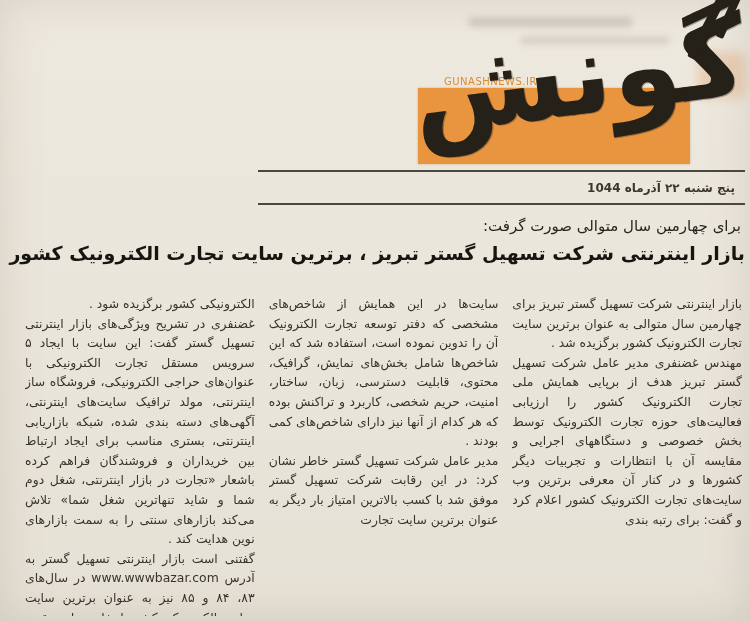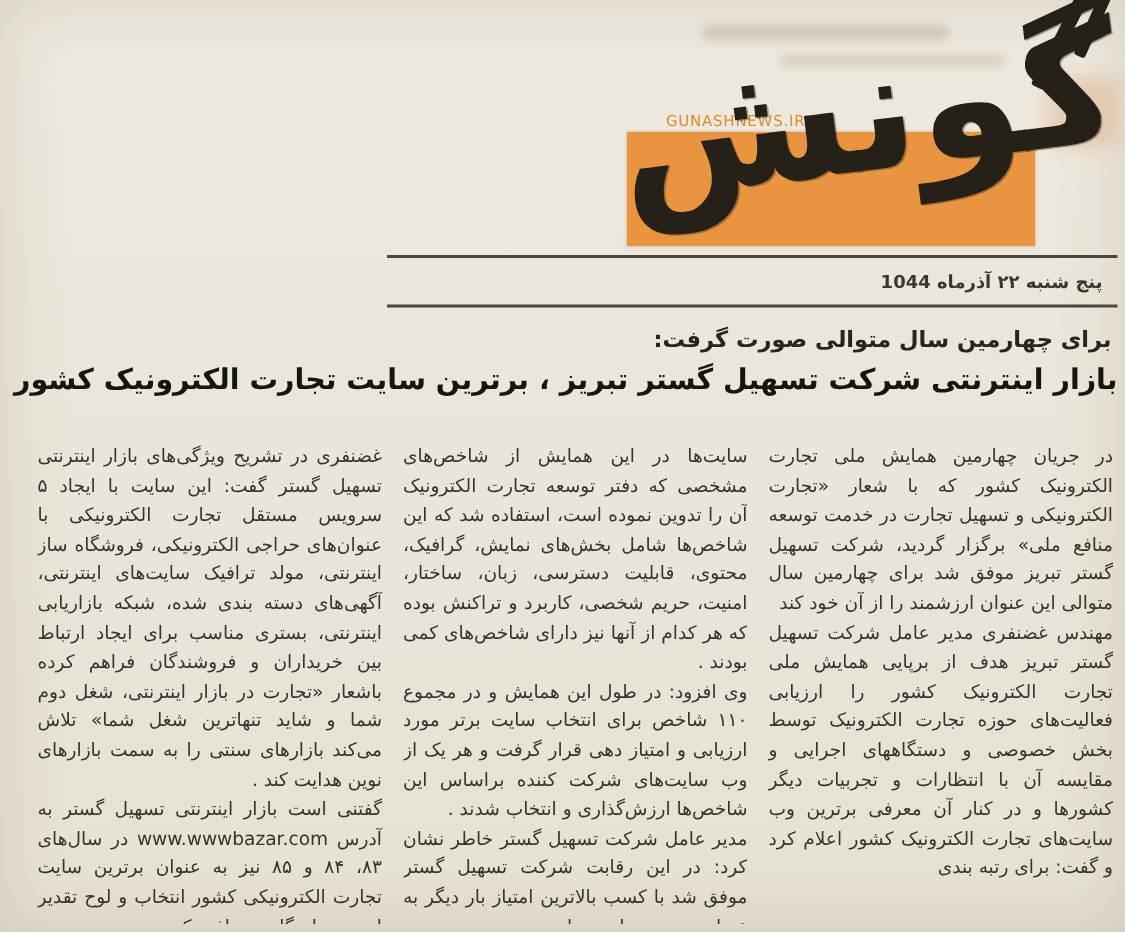--- a/index.html
+++ b/index.html
@@ -44,21 +44,21 @@
   .dateline{
     position:absolute;left:258px;right:5px;top:170px;height:35px;
     border-top:2px solid #4c473e;border-bottom:2px solid #4c473e;
     display:flex;direction:rtl;justify-content:space-between;align-items:center;
     padding:0 10px;box-sizing:border-box;
     font-size:12px;font-weight:bold;color:#3b372f;
   }
   
   .kicker{
     position:absolute;right:9px;top:217px;
-    direction:rtl;font-size:15px;font-weight:bold;color:#28251e;
+    direction:rtl;font-size:15px;font-weight:normal;color:#28251e;
   }
   .headline{
     position:absolute;right:5px;left:5px;top:242px;height:44px;
     direction:rtl;text-align:right;white-space:nowrap;
     font-size:24px;font-weight:bold;color:#17150f;
     letter-spacing:0;
   }
   
   .columns{
     position:absolute;left:25px;right:8px;top:294px;bottom:5px;
@@ -89,27 +89,27 @@
 
   <div class="dateline">
     <span>پنج شنبه ۲۲ آذرماه 1044</span>
   </div>
 
   <div class="kicker">برای چهارمین سال متوالی صورت گرفت:</div>
   <div class="headline" style="font-size: 19px;">بازار اینترنتی شرکت تسهیل گستر تبریز ، برترین سایت تجارت الکترونیک کشور</div>
 
   <div class="columns">
     <div class="col">
-        <p>در جریان چهارمین همایش ملی تجارت الکترونیک کشور که با شعار «تجارت الکترونیکی و تسهیل تجارت در خدمت توسعه منافع ملی» برگزار گردید، شرکت تسهیل گستر تبریز موفق شد برای چهارمین سال متوالی این عنوان ارزشمند را از آن خود کند</p>
+        <p>بازار اینترنتی شرکت تسهیل گستر تبریز برای چهارمین سال متوالی به عنوان برترین سایت تجارت الکترونیک کشور برگزیده شد .</p>
         <p>مهندس غضنفری مدیر عامل شرکت تسهیل گستر تبریز هدف از برپایی همایش ملی تجارت الکترونیک کشور را ارزیابی فعالیت‌های حوزه تجارت الکترونیک توسط بخش خصوصی و دستگاههای اجرایی و مقایسه آن با انتظارات و تجربیات دیگر کشورها و در کنار آن معرفی برترین وب سایت‌های تجارت الکترونیک کشور اعلام کرد و گفت: برای رتبه بندی</p>
       </div>
     <div class="col">
         <p>سایت‌ها در این همایش از شاخص‌های مشخصی که دفتر توسعه تجارت الکترونیک آن را تدوین نموده است، استفاده شد که این شاخص‌ها شامل بخش‌های نمایش، گرافیک، محتوی، قابلیت دسترسی، زبان، ساختار، امنیت، حریم شخصی، کاربرد و تراکنش بوده که هر کدام از آنها نیز دارای شاخص‌های کمی بودند .</p>
-        <p>وی افزود: در طول این همایش و در مجموع ۱۱۰ شاخص برای انتخاب سایت برتر مورد ارزیابی و امتیاز دهی قرار گرفت و هر یک از وب سایت‌های شرکت کننده براساس این شاخص‌ها ارزش‌گذاری و انتخاب شدند .</p>
         <p>مدیر عامل شرکت تسهیل گستر خاطر نشان کرد: در این رقابت شرکت تسهیل گستر موفق شد با کسب بالاترین امتیاز بار دیگر به عنوان برترین سایت تجارت</p>
       </div>
     <div class="col">
+        <p>الکترونیکی کشور برگزیده شود .</p>
         <p>غضنفری در تشریح ویژگی‌های بازار اینترنتی تسهیل گستر گفت: این سایت با ایجاد ۵ سرویس مستقل تجارت الکترونیکی با عنوان‌های حراجی الکترونیکی، فروشگاه ساز اینترنتی، مولد ترافیک سایت‌های اینترنتی، آگهی‌های دسته بندی شده، شبکه بازاریابی اینترنتی، بستری مناسب برای ایجاد ارتباط بین خریداران و فروشندگان فراهم کرده باشعار «تجارت در بازار اینترنتی، شغل دوم شما و شاید تنهاترین شغل شما» تلاش می‌کند بازارهای سنتی را به سمت بازارهای نوین هدایت کند .</p>
         <p>گفتنی است بازار اینترنتی تسهیل گستر به آدرس www.wwwbazar.com در سال‌های ۸۳، ۸۴ و ۸۵ نیز به عنوان برترین سایت تجارت الکترونیکی کشور انتخاب و لوح تقدیر از وزیر بازرگانی دریافت کرده بود .</p>
       </div>
   </div>
 
 </div>
 
 </body></html>

